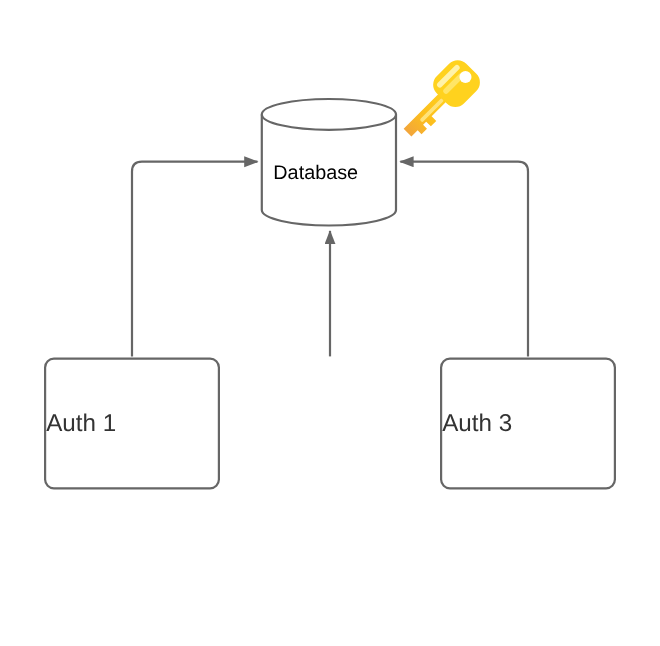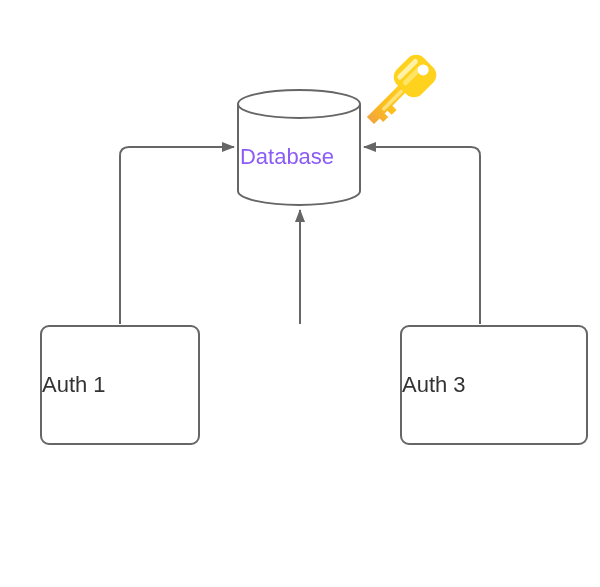--- a/index.html
+++ b/index.html
@@ -31,33 +31,33 @@
     background: #ffffff;
     display: flex;
     align-items: center;
     justify-content: flex-start;
     font-size: 22px;
     color: #333333;
     white-space: nowrap;
   }
   #node-auth-1 { left: 40px;  top: 325px; width: 160px; height: 120px; }
   #node-auth-2 { left: 220px; top: 325px; width: 160px; height: 120px; }
-  #node-auth-3 { left: 400px; top: 325px; width: 188px; height: 120px; }
+  #node-auth-3 { left: 400px; top: 325px; width: 160px; height: 120px; }
   #node-load-balancer { left: 40px; top: 463px; width: 519px; height: 84px; }
   #database-label {
     position: absolute;
     left: 238px;
     top: 143px;
     width: 98px;
     height: 28px;
     display: flex;
     align-items: center;
     justify-content: center;
-    font-size: 22px;
-    color: #8b5cf6;
+    font-size: 18px;
+    color: #000000;
     white-space: nowrap;
   }
 </style>
 </head>
 <body>
 
 <div id="canvas">
 
   <svg id="edge-layer" width="600" height="587" viewBox="0 0 600 587" xmlns="http://www.w3.org/2000/svg">
     <defs>

